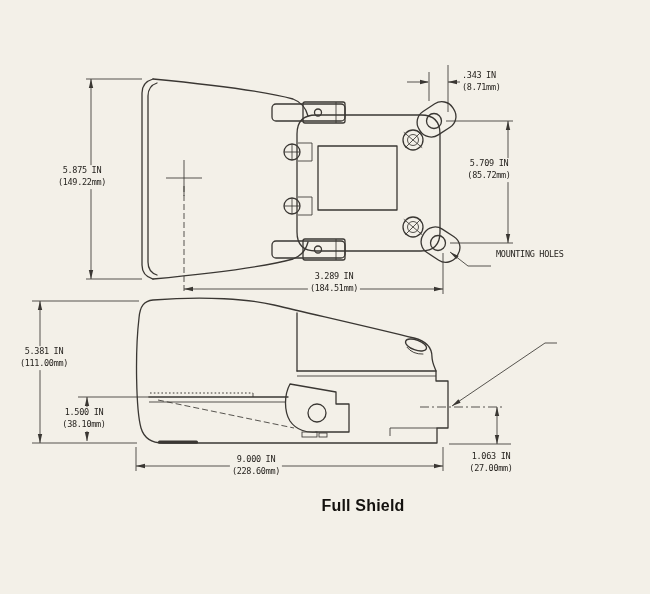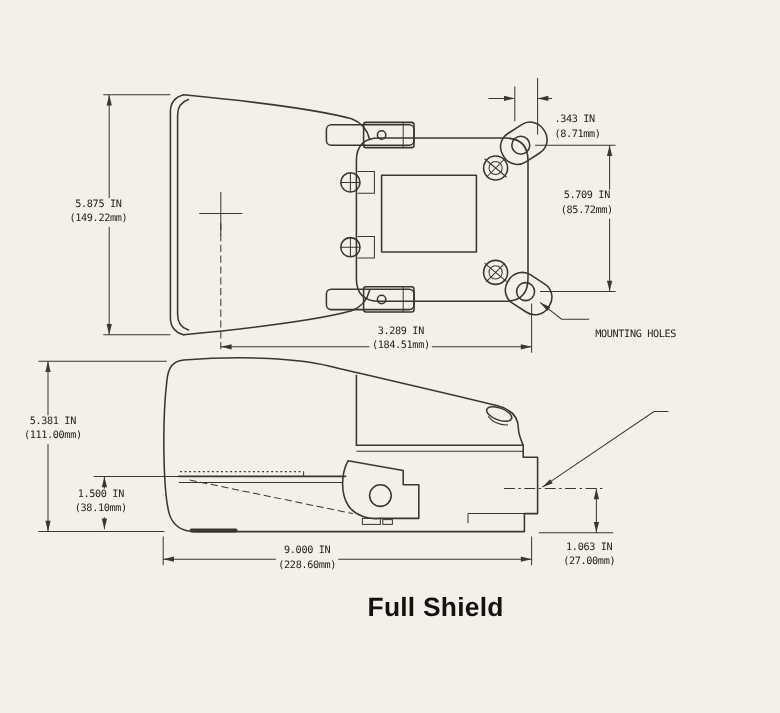--- a/index.html
+++ b/index.html
@@ -27,25 +27,25 @@
   
   .lbl{
     position:absolute;
     display:flex;flex-direction:column;align-items:center;
     transform:translate(-50%,-50%);
     background:var(--background);
     padding:0 2px;
     font-size:8.5px;line-height:1.4;letter-spacing:-0.3px;
     color:var(--text);white-space:nowrap;text-align:center;
   }
-  .lbl.la{transform:none;align-items:flex-start;text-align:right;margin-top:25px;}
+  .lbl.la{transform:none;align-items:flex-start;text-align:right;}
   .title{
     position:absolute;transform:translate(-50%,-50%);
     font-family:"Liberation Sans","DejaVu Sans",sans-serif;
-    font-weight:bold;font-size:22px;color:#14120f;
+    font-weight:bold;font-size:16px;color:#14120f;
     letter-spacing:.2px;white-space:nowrap;text-align:right;
   }
 </style>
 </head>
 <body>
 
 <div id="stage">
 
   <svg id="art" width="650" height="594" viewBox="0 0 650 594">
 

